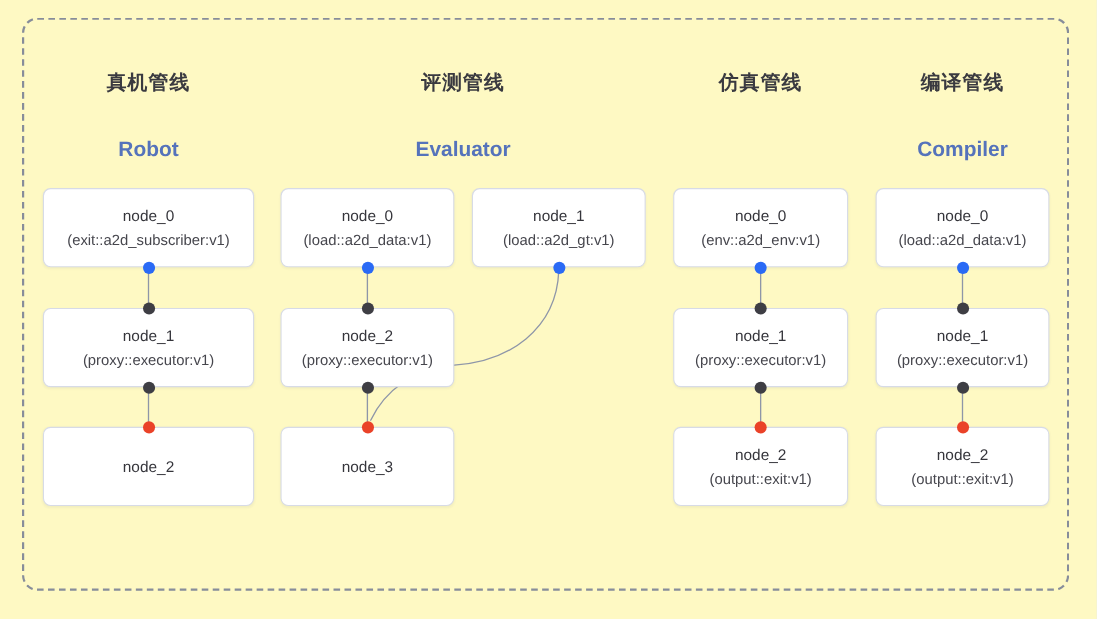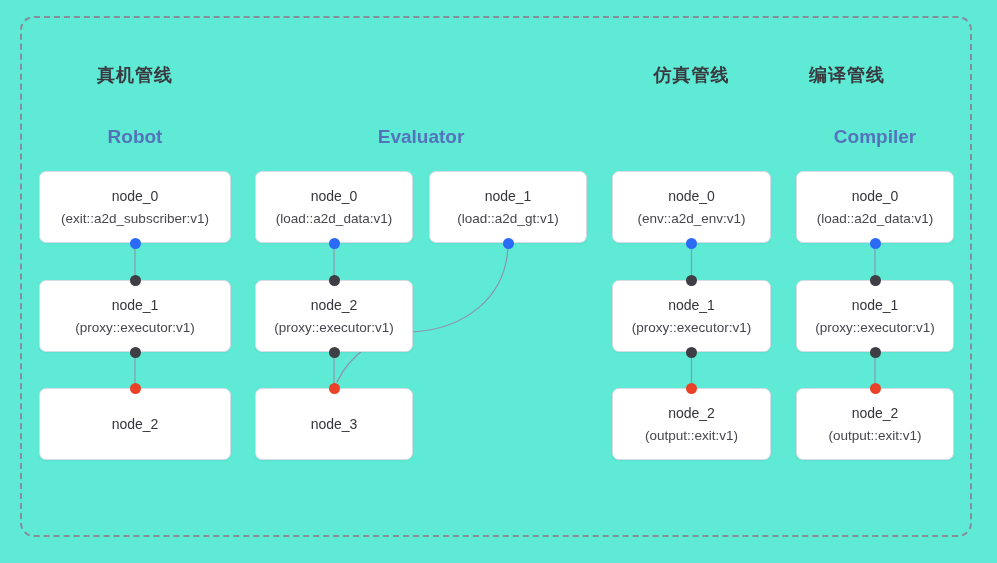--- a/index.html
+++ b/index.html
@@ -4,21 +4,21 @@
 <style>
   html, body { margin: 0; padding: 0; }
   body {
     font-family: "Liberation Sans", "DejaVu Sans", sans-serif;
     background: #dfe5f6;
   }
   .canvas {
     position: relative;
     width: 997px;
     height: 563px;
-    background: #5eead4;
+    background: #fef9c3;
     overflow: hidden;
   }
   .frame {
     position: absolute;
     left: 20px; top: 16px;
     width: 948px; height: 517px;
     border: 2px dashed #878d9a;
     border-radius: 14px;
   }
   .zh-header {
@@ -109,25 +109,26 @@
     <line class="edge" x1="691.5" y1="243" x2="691.5" y2="280"></line>
     <line class="edge" x1="691.5" y1="352" x2="691.5" y2="388"></line>
 
     <line class="edge" x1="875" y1="243" x2="875" y2="280"></line>
     <line class="edge" x1="875" y1="352" x2="875" y2="388"></line>
   </svg>
 
   <div class="zh-header" style="left:39px;width:192px;">真机管线</div>
   <div class="en-header" style="left:39px;width:192px;">Robot</div>
 
+  <div class="zh-header" style="left:255px;width:332px;">评测管线</div>
   <div class="en-header" style="left:255px;width:332px;">Evaluator</div>
 
   <div class="zh-header" style="left:612px;width:159px;">仿真管线</div>
 
-  <div class="zh-header" style="left:768px;width:158px;">编译管线</div>
+  <div class="zh-header" style="left:796px;width:158px;">编译管线</div>
   <div class="en-header" style="left:796px;width:158px;">Compiler</div>
 
   <div class="node-box" style="left:39px;top:171px;width:192px;">
     <div class="node-title">node_0</div>
     <div class="node-type">(exit::a2d_subscriber:v1)</div>
   </div>
   <div class="node-box" style="left:39px;top:280px;width:192px;">
     <div class="node-title">node_1</div>
     <div class="node-type">(proxy::executor:v1)</div>
   </div>

